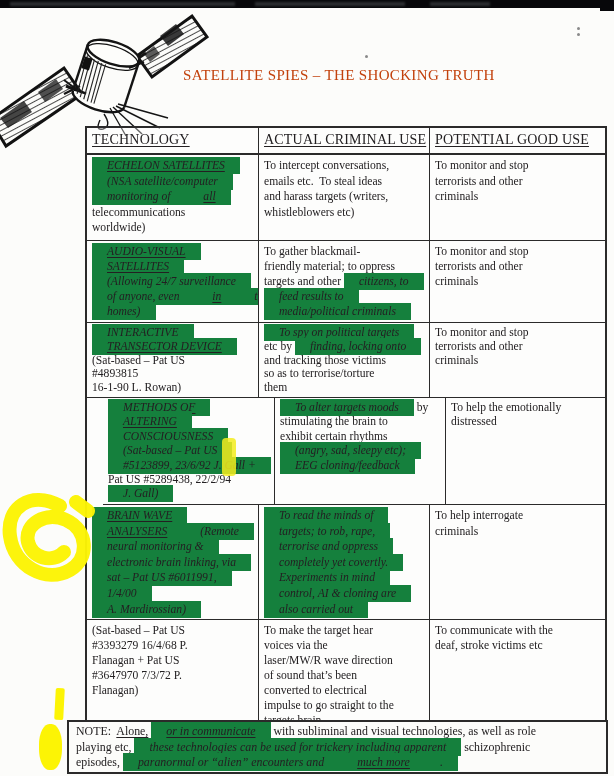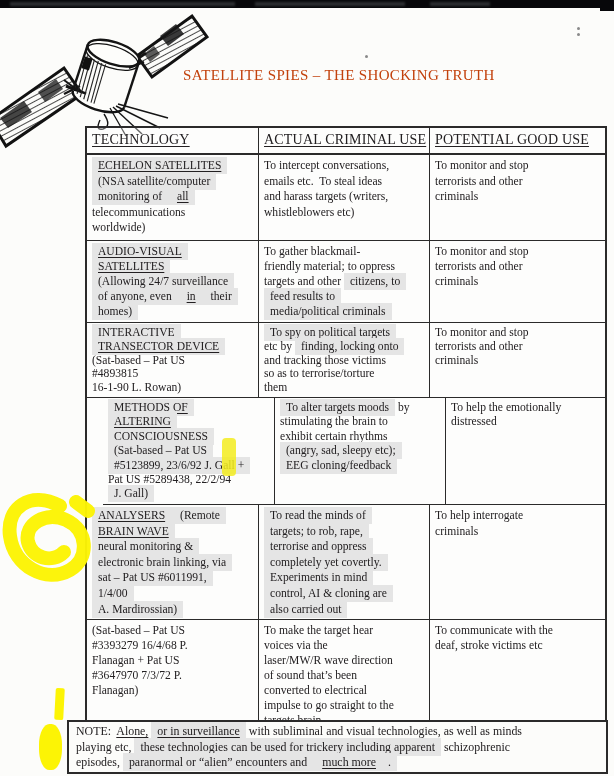--- a/index.html
+++ b/index.html
@@ -38,21 +38,21 @@
   .c0{width:172px;border-right:1.5px solid #2b2a2a;}
   .c1{width:171px;border-right:1.5px solid #2b2a2a;}
   .c2{flex:1;}
   .tline{font-size:11.6px;line-height:15px;white-space:nowrap;}
   .trow:nth-child(1){height:85px;} .trow:nth-child(1) .tline{line-height:15.5px;}
   .trow:nth-child(2){height:81px;} .trow:nth-child(2) .tline{line-height:15px;}
   .trow:nth-child(3){height:74px;} .trow:nth-child(3) .tline{line-height:13.8px;}
   .trow:nth-child(4){height:106px;margin-left:16px;}.trow:nth-child(4) .tline{line-height:14.4px;}
   .trow:nth-child(5){height:114px;}.trow:nth-child(5) .tline{line-height:15.6px;}
   .trow:nth-child(6){height:110px;}.trow:nth-child(6) .tline{line-height:15px;}
-  .hl{background:#e5e5e5;padding:2px 6px;}
+  .hl{background:#15803d;padding:2px 15px;font-style:italic;}
   .ul{text-decoration:underline;text-underline-offset:2px;text-decoration-thickness:1.3px;}
   
   .note-box{
     position:absolute;left:67px;top:720px;width:541px;height:54px;
     border:2px solid #2b2a2a;box-sizing:border-box;padding:2px 7px;background:#fcfcfa;
   }
   .note-box .tline{font-size:11.9px;line-height:15.5px;}
   
   .marker-bar{
     position:absolute;left:55px;top:688px;width:9px;height:32px;
@@ -221,22 +221,22 @@
           <div class="tline"><span class="hl">(angry, sad, sleepy etc);</span></div>
           <div class="tline"><span class="hl">EEG cloning/feedback</span></div>
         </div>
         <div class="tcell c2">
           <div class="tline"><span>To help the emotionally</span></div>
           <div class="tline"><span>distressed</span></div>
         </div>
       </div>
       <div class="trow">
         <div class="tcell c0">
+          <div class="tline"><span class="hl ul">BRAIN WAVE</span></div>
           <div class="tline"><span class="hl ul">ANALYSERS</span><span class="hl"> (Remote</span></div>
-          <div class="tline"><span class="hl ul">BRAIN WAVE</span></div>
           <div class="tline"><span class="hl">neural monitoring &amp;</span></div>
           <div class="tline"><span class="hl">electronic brain linking, via</span></div>
           <div class="tline"><span class="hl">sat – Pat US #6011991,</span></div>
           <div class="tline"><span class="hl">1/4/00</span></div>
           <div class="tline"><span class="hl">A. Mardirossian)</span></div>
         </div>
         <div class="tcell c1">
           <div class="tline"><span class="hl">To read the minds of</span></div>
           <div class="tline"><span class="hl">targets; to rob, rape,</span></div>
           <div class="tline"><span class="hl">terrorise and oppress</span></div>
@@ -270,21 +270,21 @@
         <div class="tcell c2">
           <div class="tline"><span>To communicate with the</span></div>
           <div class="tline"><span>deaf, stroke victims etc</span></div>
         </div>
       </div>
     </div>
 </div>
 
 <div class="note-box">
   <div>
-      <div class="tline"><span>NOTE:&nbsp; </span><span class=" ul">Alone,</span><span> </span><span class="hl ul">or in surveillance</span><span> with subliminal and visual technologies, as well as minds</span></div>
+      <div class="tline"><span>NOTE:&nbsp; </span><span class=" ul">Alone,</span><span> </span><span class="hl ul">or in communicate</span><span> with subliminal and visual technologies, as well as role</span></div>
       <div class="tline"><span>playing etc, </span><span class="hl">these technologies can be used for trickery including apparent</span><span> schizophrenic</span></div>
       <div class="tline"><span>episodes, </span><span class="hl">paranormal or “alien” encounters and </span><span class="hl ul">much more</span><span class="hl">.</span></div>
     </div>
 </div>
 
 <svg style="position:absolute;left:0;top:486px;" width="100" height="130" viewBox="0 0 100 130">
   <g fill="none" stroke="#fcf405" stroke-width="14" stroke-linecap="round" opacity=".97">
     <path d="M60,20 C30,4 6,22 10,50 C14,80 46,98 70,84 C90,72 88,44 66,34 C46,25 24,38 28,56 C32,72 52,78 64,66"></path>
     <path d="M76,16 L88,25"></path>
   </g>

